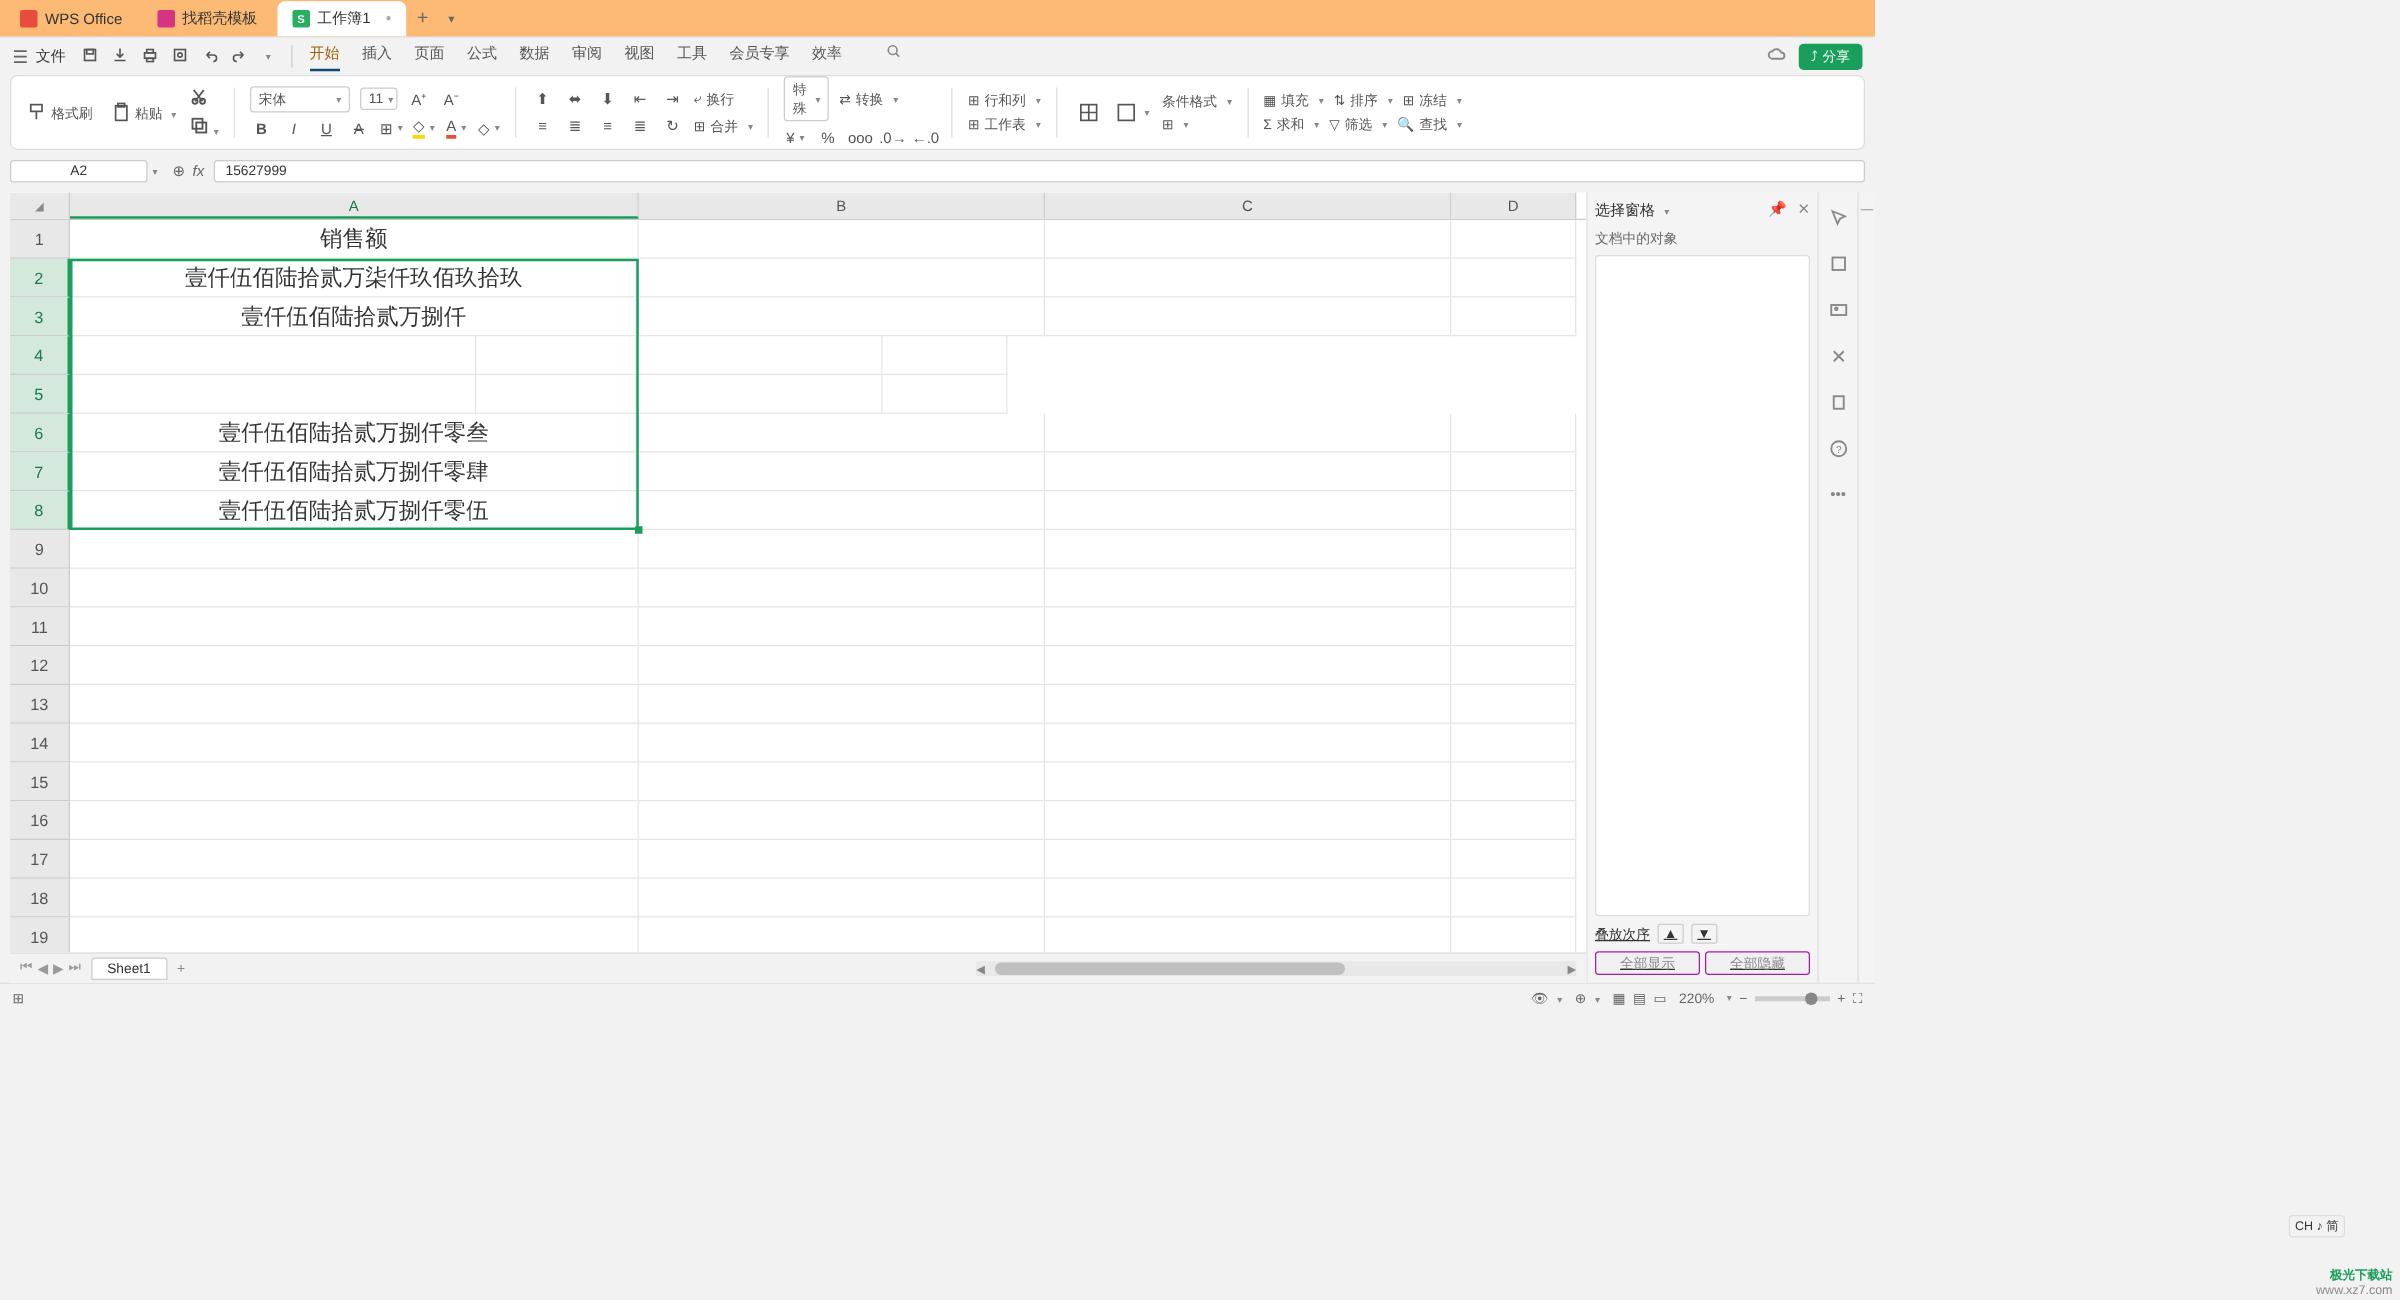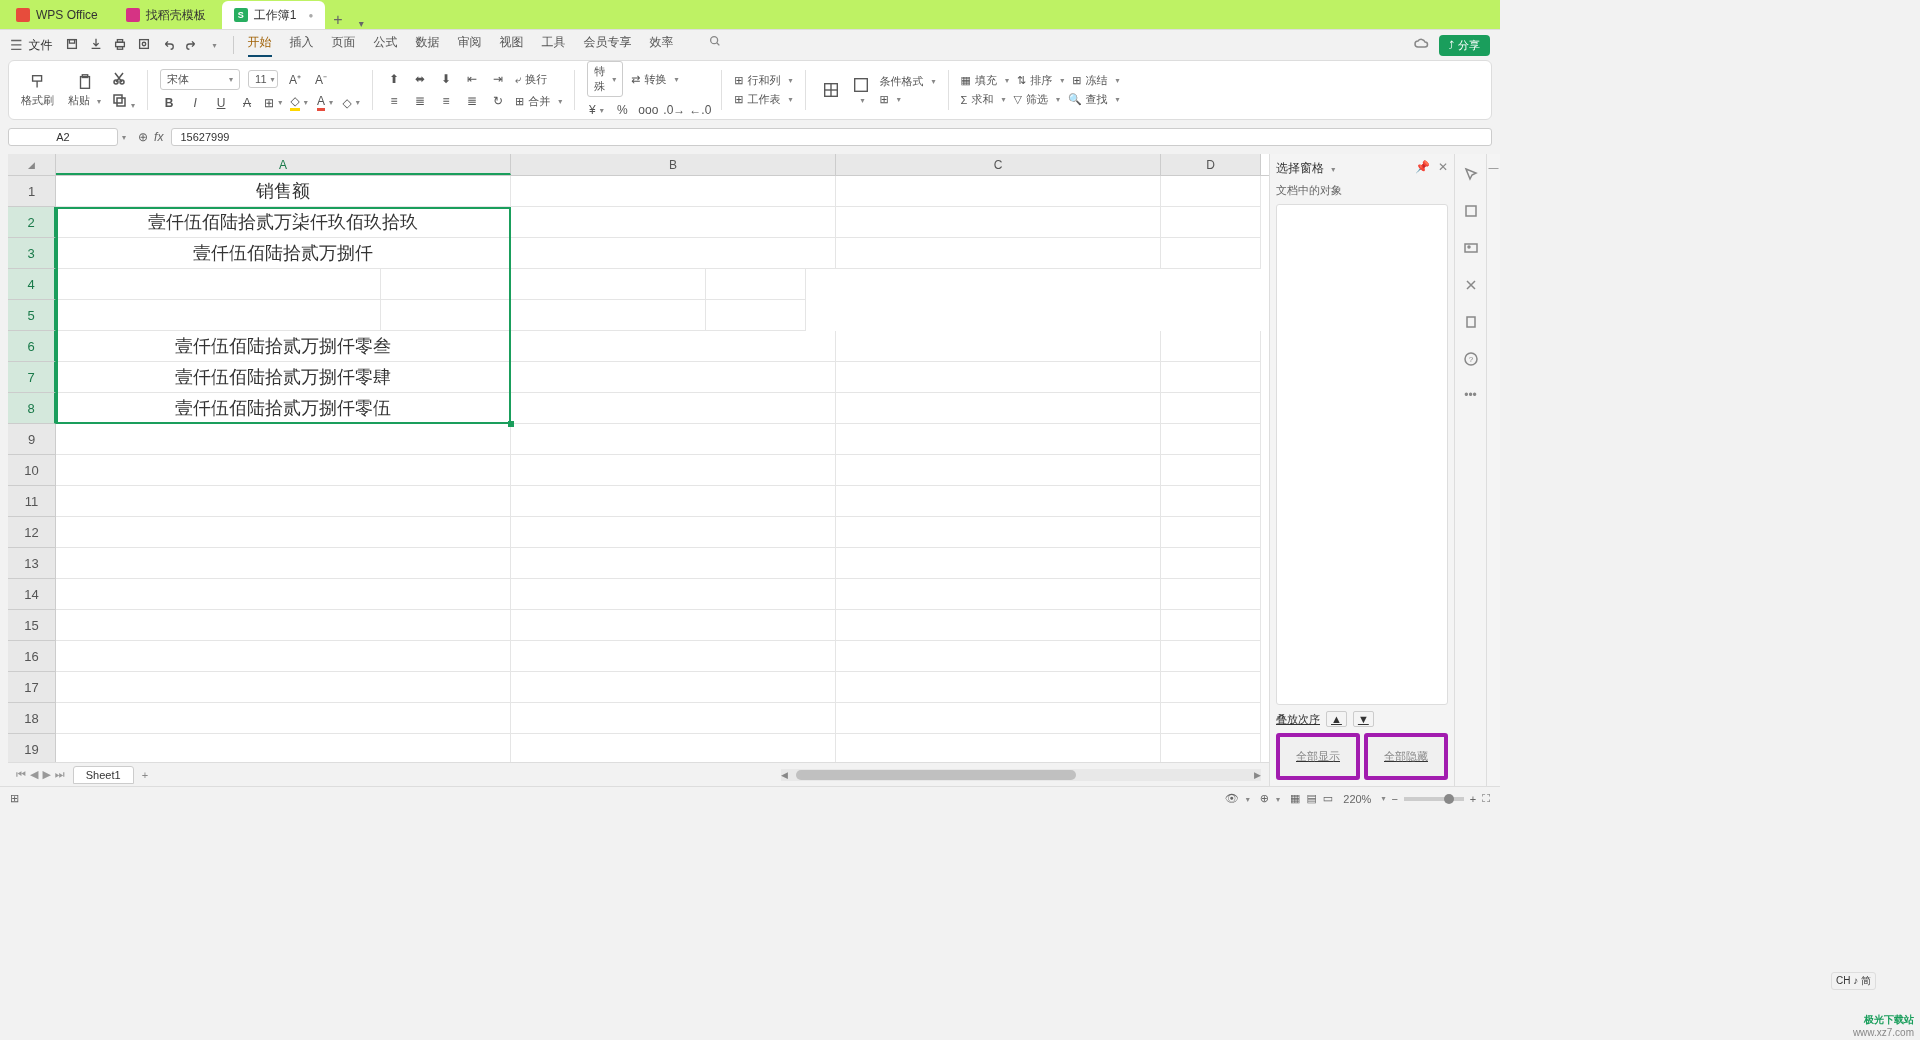--- a/index.html
+++ b/index.html
@@ -1,17 +1,17 @@
 <!DOCTYPE html>
 <html><head>
 <meta charset="utf-8">
 <style>
 * { margin: 0; padding: 0; box-sizing: border-box; font-family: "Microsoft YaHei", Arial, sans-serif; }
 body { background: #f2f2f2; width: 1500px; height: 812px; overflow: hidden; font-size: 12px; color: #333; }
-.titlebar { height: 30px; background: #bef264; display: flex; align-items: flex-end; border-bottom: 1px solid #ddd; }
+.titlebar { height: 30px; background: #fdba74; display: flex; align-items: center; border-bottom: 1px solid #ddd; }
 .tab { display: flex; align-items: center; padding: 0 12px; height: 28px; background: #fff; border-radius: 6px 6px 0 0; margin-left: 4px; gap: 6px; font-size: 12px; }
 .tab.inactive { background: transparent; }
 .tab-icon { width: 14px; height: 14px; display: inline-block; }
 .icon-wps { background: #e74c3c; border-radius: 2px; }
 .icon-doc { background: #d63384; border-radius: 2px; }
 .icon-s { background: #27ae60; border-radius: 2px; color: #fff; font-size: 9px; text-align: center; line-height: 14px; font-weight: bold; }
 .tab-add { padding: 0 8px; color: #666; font-size: 16px; }
 .tab-dot { color: #aaa; margin-left: 6px; font-size: 8px; }
 .title-right { margin-left: auto; display: flex; gap: 14px; padding-right: 10px; align-items: center; color: #666; }
 .menubar { height: 30px; display: flex; align-items: center; background: #f2f2f2; padding: 0 10px; gap: 4px; }
@@ -21,21 +21,21 @@
 .qat svg { width: 14px; height: 14px; }
 .menu-tabs { display: flex; gap: 18px; margin-left: 10px; }
 .menu-tab { font-size: 12px; color: #555; cursor: pointer; }
 .menu-tab.active { color: #a16207; font-weight: 500; border-bottom: 2px solid #0c4a6e; padding-bottom: 4px; }
 .menu-right { margin-left: auto; display: flex; gap: 10px; align-items: center; }
 .share-btn { background: #1a9e5c; color: #fff; padding: 3px 10px; border-radius: 4px; font-size: 11px; display: flex; align-items: center; gap: 4px; }
 .ribbon { height: 60px; background: #fff; border: 1px solid #ddd; border-radius: 6px; margin: 0 8px; display: flex; align-items: center; padding: 0 8px; gap: 6px; }
 .ribbon-group { display: flex; flex-direction: column; gap: 4px; font-size: 11px; color: #555; }
 .ribbon-group.row { flex-direction: row; align-items: center; }
 .ribbon-divider { width: 1px; height: 40px; background: #e0e0e0; margin: 0 6px; }
-.ribbon-btn { display: flex; flex-direction: column; align-items: center; gap: 2px; font-size: 11px; color: #555; padding: 2px 4px; }
+.ribbon-btn { display: flex; flex-direction: row; align-items: center; gap: 2px; font-size: 11px; color: #555; padding: 2px 4px; }
 .ribbon-btn svg { width: 18px; height: 18px; }
 .ribbon-small { display: flex; align-items: center; gap: 4px; font-size: 11px; }
 .font-select { border: 1px solid #ccc; padding: 2px 6px; font-size: 11px; border-radius: 3px; background: #fff; display: flex; align-items: center; }
 .font-name { width: 80px; }
 .font-size { width: 30px; }
 .dropdown-arrow { font-size: 8px; color: #888; margin-left: 4px; }
 .fmt-row { display: flex; gap: 8px; align-items: center; }
 .fmt-btn { width: 18px; height: 18px; display: flex; align-items: center; justify-content: center; font-size: 12px; color: #555; }
 .namebox-row { height: 26px; display: flex; align-items: center; margin: 4px 8px 0 8px; gap: 4px; }
 .namebox { border: 1px solid #ccc; background: #fff; padding: 2px 8px; font-size: 11px; width: 110px; text-align: center; border-radius: 3px; }
@@ -62,21 +62,21 @@
 .selection-box { position: absolute; border: 2px solid #1a9e5c; pointer-events: none; }
 .selection-fill { position: absolute; width: 6px; height: 6px; background: #1a9e5c; }
 .side-panel { width: 185px; background: #f4f4f4; border-left: 1px solid #ddd; display: flex; flex-direction: column; padding: 6px; }
 .side-title { font-size: 12px; font-weight: 500; display: flex; align-items: flex-start; justify-content: space-between; }
 .side-title-icons { display: flex; gap: 8px; color: #888; }
 .side-sub { font-size: 11px; color: #666; margin: 6px 0; }
 .side-list { flex: 1; background: #fff; border: 1px solid #ddd; border-radius: 3px; }
 .side-footer { margin-top: 6px; text-decoration: underline; }
 .side-order { font-size: 11px; display: flex; align-items: center; gap: 6px; }
 .side-btns { display: flex; gap: 4px; margin-top: 6px; }
-.side-btn { flex: 1; border: 4px solid #a21caf; background: #f0f0f0; font-size: 11px; padding: 12px; text-align: center; border-radius: 3px; color: #888; }
+.side-btn { flex: 1; border: 1px solid #a21caf; background: #f0f0f0; font-size: 11px; padding: 1px; text-align: center; border-radius: 3px; color: #888; }
 .right-rail { width: 32px; background: #f4f4f4; border-left: 1px solid #ddd; display: flex; flex-direction: column; align-items: center; gap: 18px; padding-top: 12px; color: #888; }
 .right-rail svg { width: 16px; height: 16px; }
 .right-collapse { width: 14px; background:#f4f4f4; border-left:1px solid #ddd; display:flex; align-items:flex-start; justify-content:center; padding-top:8px; color:#888;}
 .sheet-tabs { height: 24px; background: #f2f2f2; display: flex; align-items: center; padding: 0 8px; gap: 8px; font-size: 11px; border-top: 1px solid #ddd; }
 .nav-arrows { display: flex; gap: 4px; color: #999; }
 .sheet-tab { background: #fff; padding: 2px 12px; border-radius: 3px 3px 0 0; border: 1px solid #ccc; }
 .hscroll-track { margin-left: auto; width: 480px; height: 12px; background: #e8e8e8; display: flex; align-items:center; }
 .hscroll-thumb { height: 10px; background: #c0c0c0; border-radius: 5px; width: 280px; margin-left: 8px; }
 .statusbar { height: 24px; background: #f2f2f2; display: flex; align-items: center; padding: 0 10px; font-size: 11px; color: #666; border-top: 1px solid #ddd; justify-content: space-between; }
 .status-left { display: flex; align-items: center; gap: 8px; }

